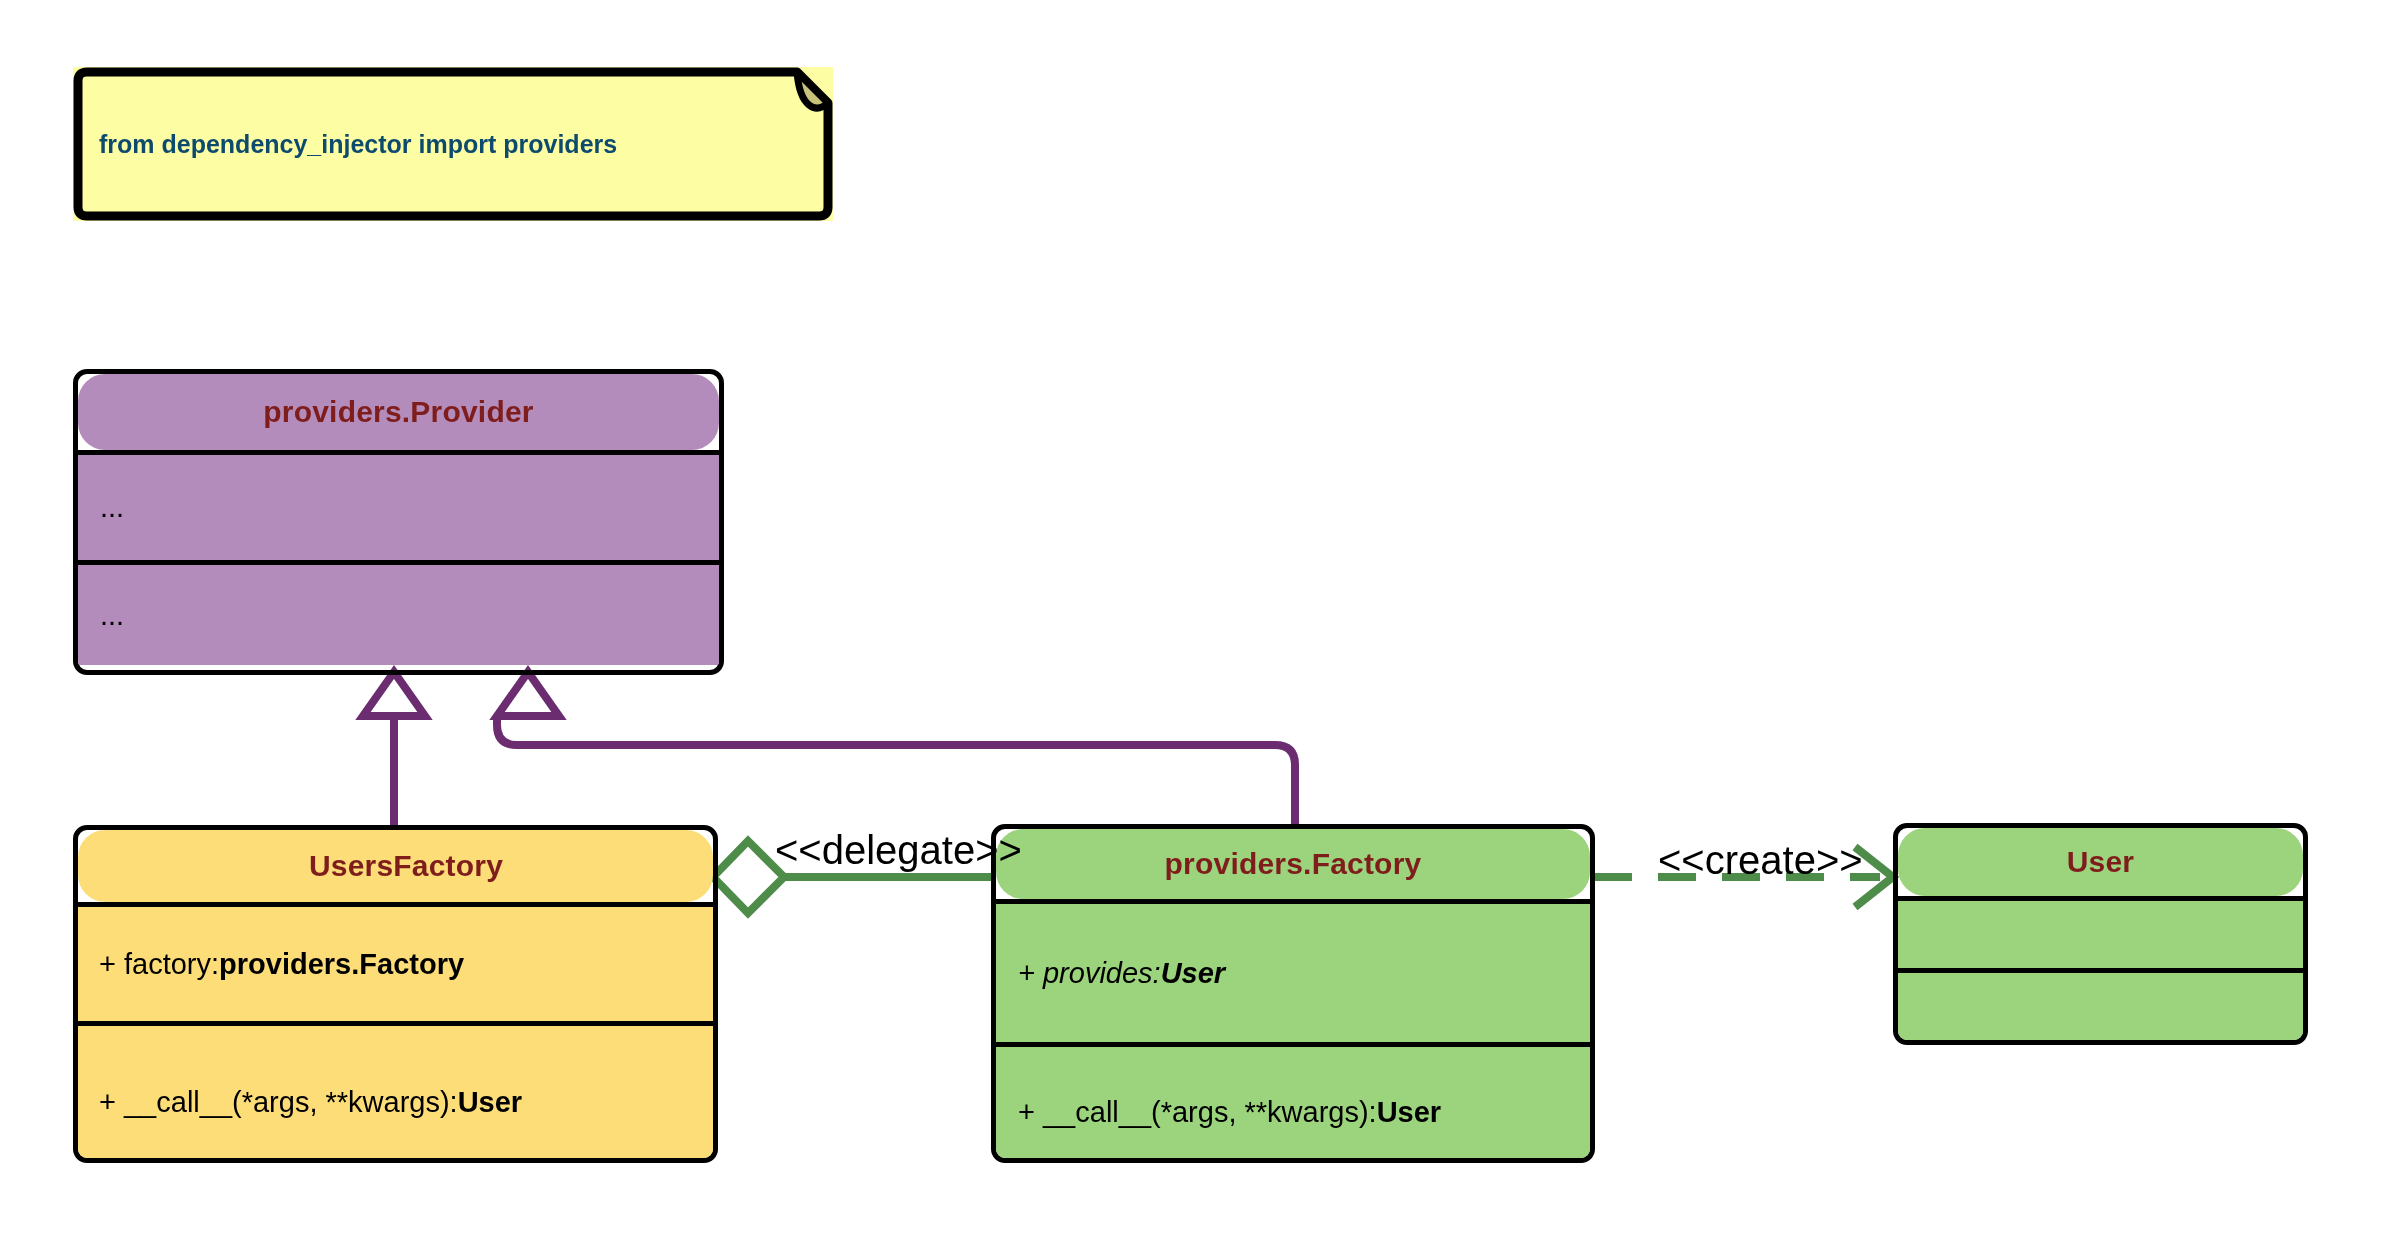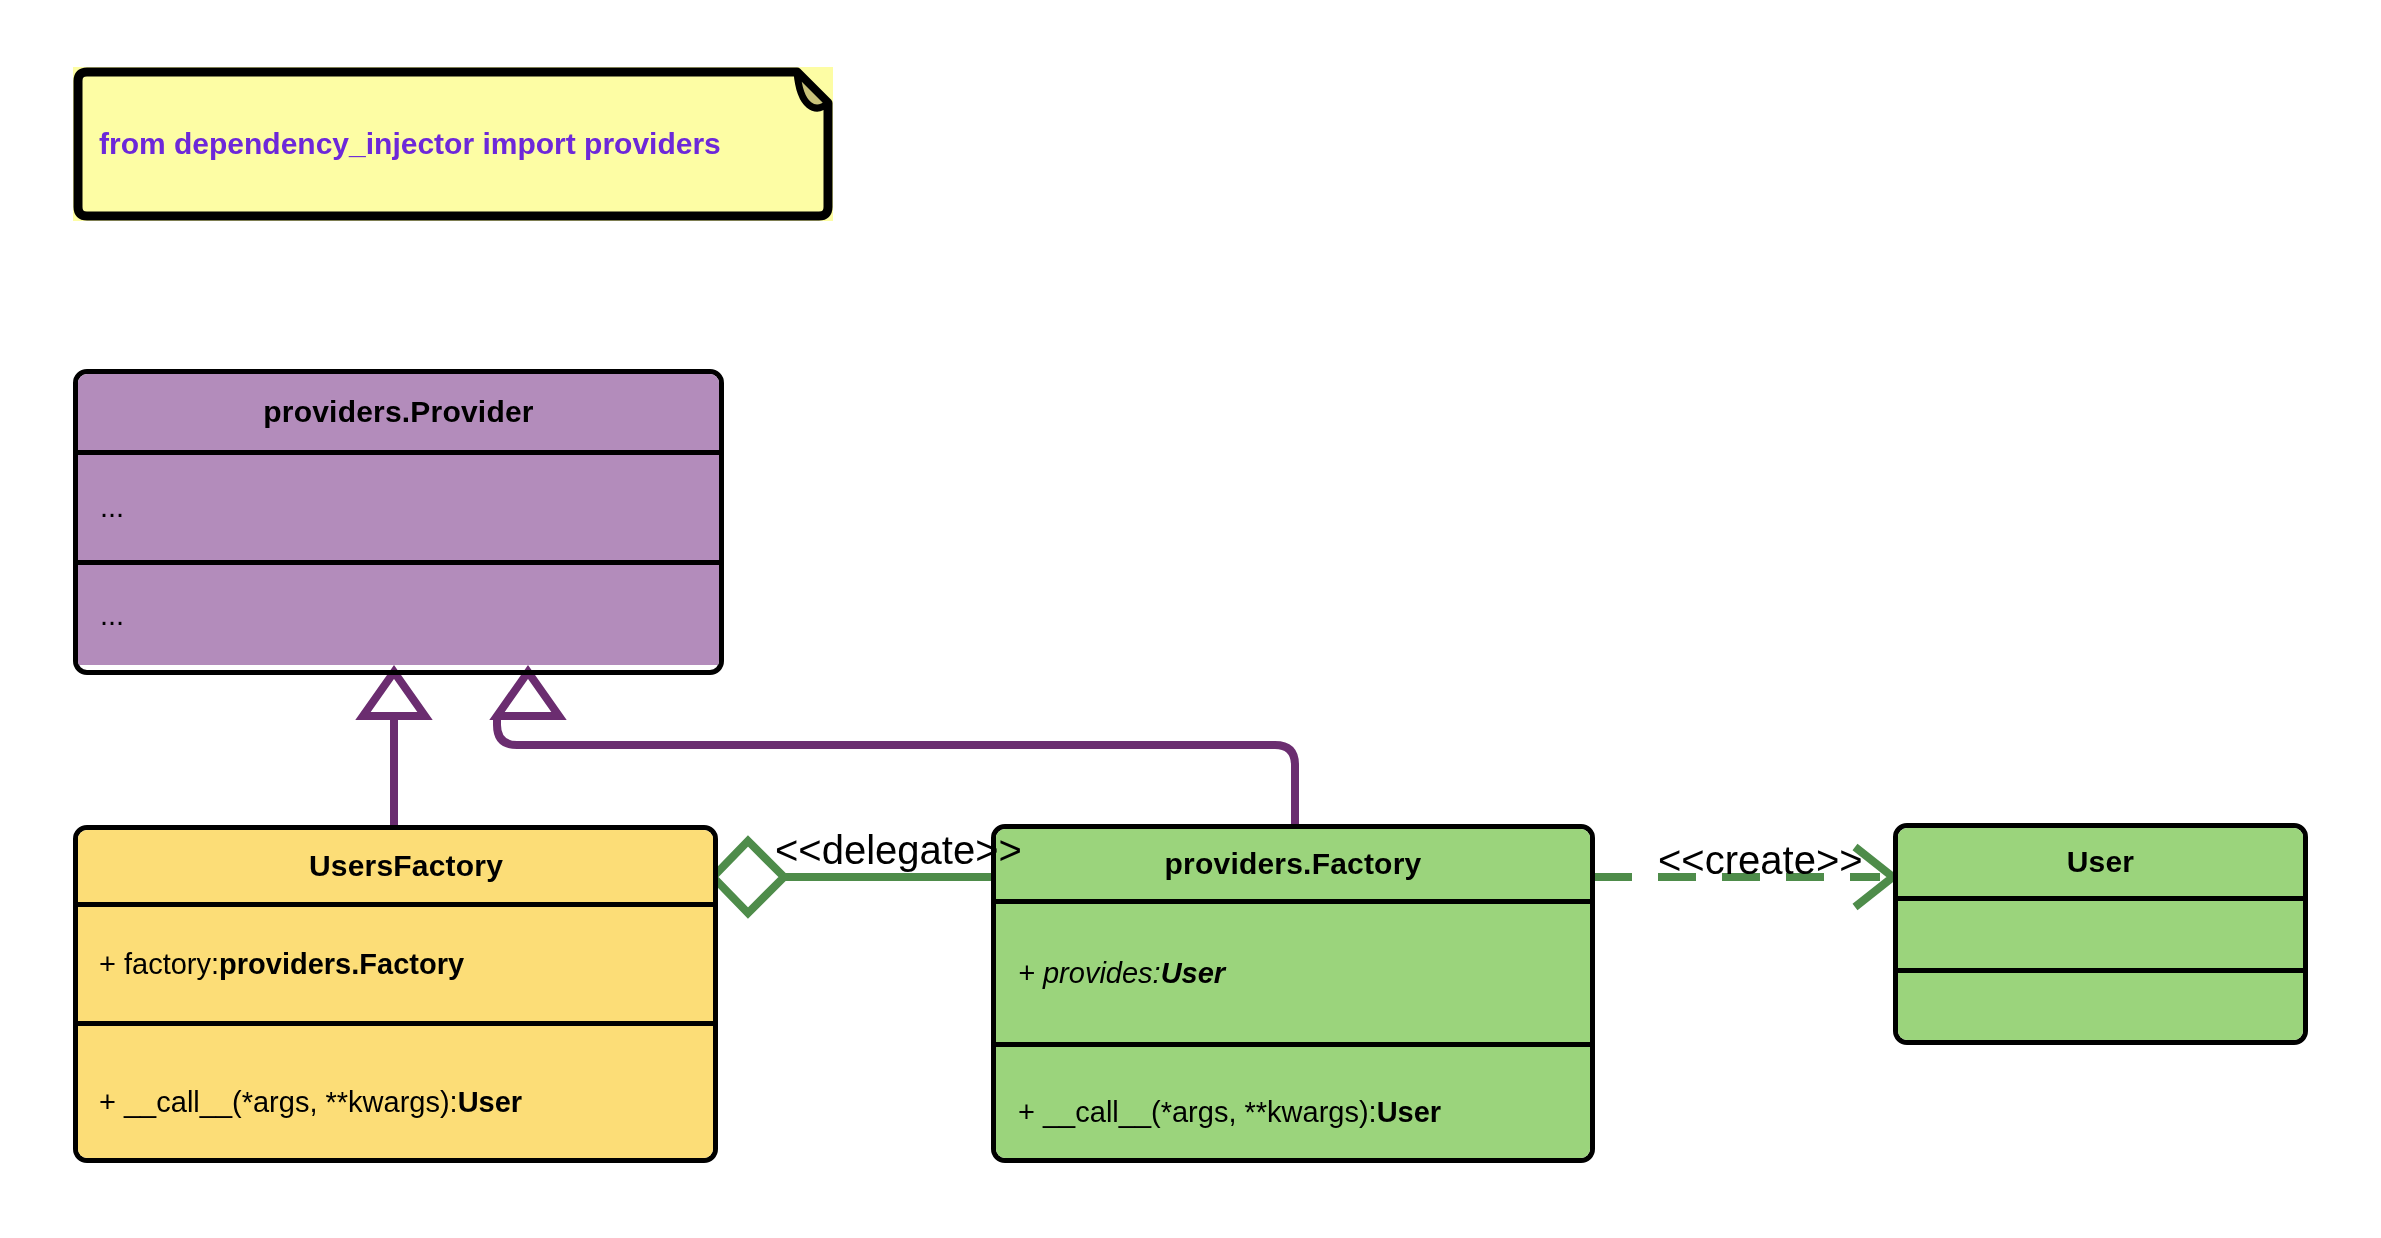--- a/index.html
+++ b/index.html
@@ -33,22 +33,23 @@
     align-items: center;
     position: relative;
   }
   .uml-compartment + .uml-compartment {
     border-top: 5px solid #000000;
   }
   .uml-title {
     justify-content: center;
     font-weight: bold;
     font-size: 30px;
-    color: #000000;
+    color: #7f1d1d;
     letter-spacing: .2px;
+    border-radius: 27px;
   }
   .uml-row {
     justify-content: flex-start;
     padding-left: 22px;
     font-size: 29px;
     color: #000000;
     white-space: nowrap;
   }
   .uml-row .t { font-weight: bold; }
 
@@ -69,23 +70,23 @@
     position: absolute;
     inset: 0;
   }
   .uml-note .note-text {
     position: absolute;
     left: 26px;
     top: 0;
     bottom: 0;
     display: flex;
     align-items: center;
-    font-size: 30px;
+    font-size: 25px;
     font-weight: bold;
-    color: #6d28d9;
+    color: #0c4a6e;
     white-space: nowrap;
   }
 
   
   #edges {
     position: absolute;
     left: 0;
     top: 0;
     width: 2381px;
     height: 1238px;

